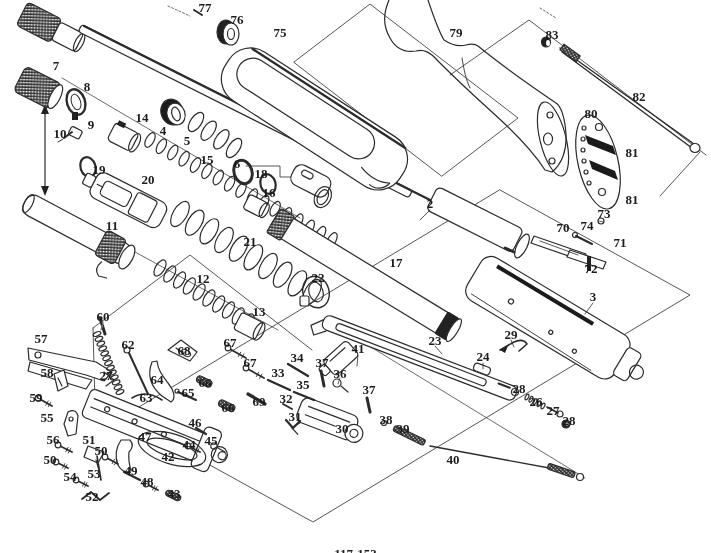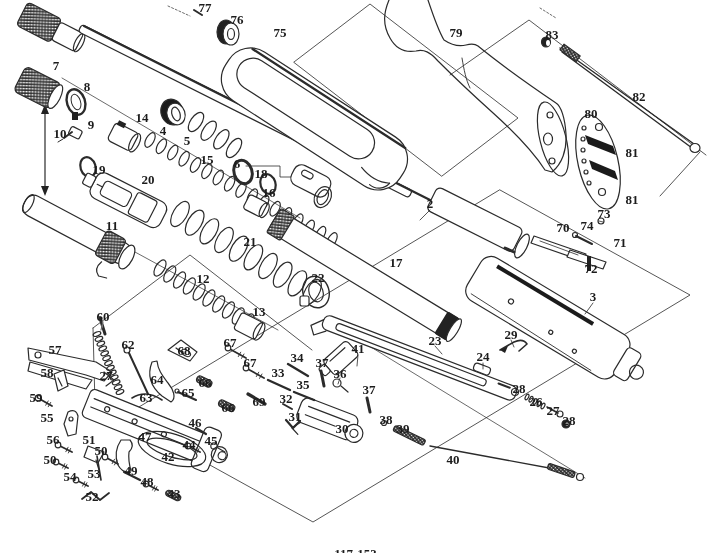--- a/index.html
+++ b/index.html
@@ -556,21 +556,21 @@
       <span class="part-label" style="left: 342px; top: 429px;">30</span>
       <span class="part-label" style="left: 295px; top: 417px;">31</span>
       <span class="part-label" style="left: 286px; top: 399px;">32</span>
       <span class="part-label" style="left: 278px; top: 373px;">33</span>
       <span class="part-label" style="left: 297px; top: 358px;">34</span>
       <span class="part-label" style="left: 303px; top: 385px;">35</span>
       <span class="part-label" style="left: 340px; top: 374px;">36</span>
       <span class="part-label" style="left: 322px; top: 363px;">37</span>
       <span class="part-label" style="left: 369px; top: 390px;">37</span>
       <span class="part-label" style="left: 358px; top: 349px;">41</span>
-      <span class="part-label" style="left: 55px; top: 339px; margin-top: 11px;">57</span>
+      <span class="part-label" style="left: 41px; top: 339px;">57</span>
       <span class="part-label" style="left: 47px; top: 373px;">58</span>
       <span class="part-label" style="left: 36px; top: 398px;">59</span>
       <span class="part-label" style="left: 103px; top: 317px;">60</span>
       <span class="part-label" style="left: 106px; top: 376px;">27</span>
       <span class="part-label" style="left: 128px; top: 345px;">62</span>
       <span class="part-label" style="left: 146px; top: 398px;">63</span>
       <span class="part-label" style="left: 157px; top: 380px;">64</span>
       <span class="part-label" style="left: 188px; top: 393px;">65</span>
       <span class="part-label" style="left: 205px; top: 383px;">66</span>
       <span class="part-label" style="left: 228px; top: 408px;">66</span>

